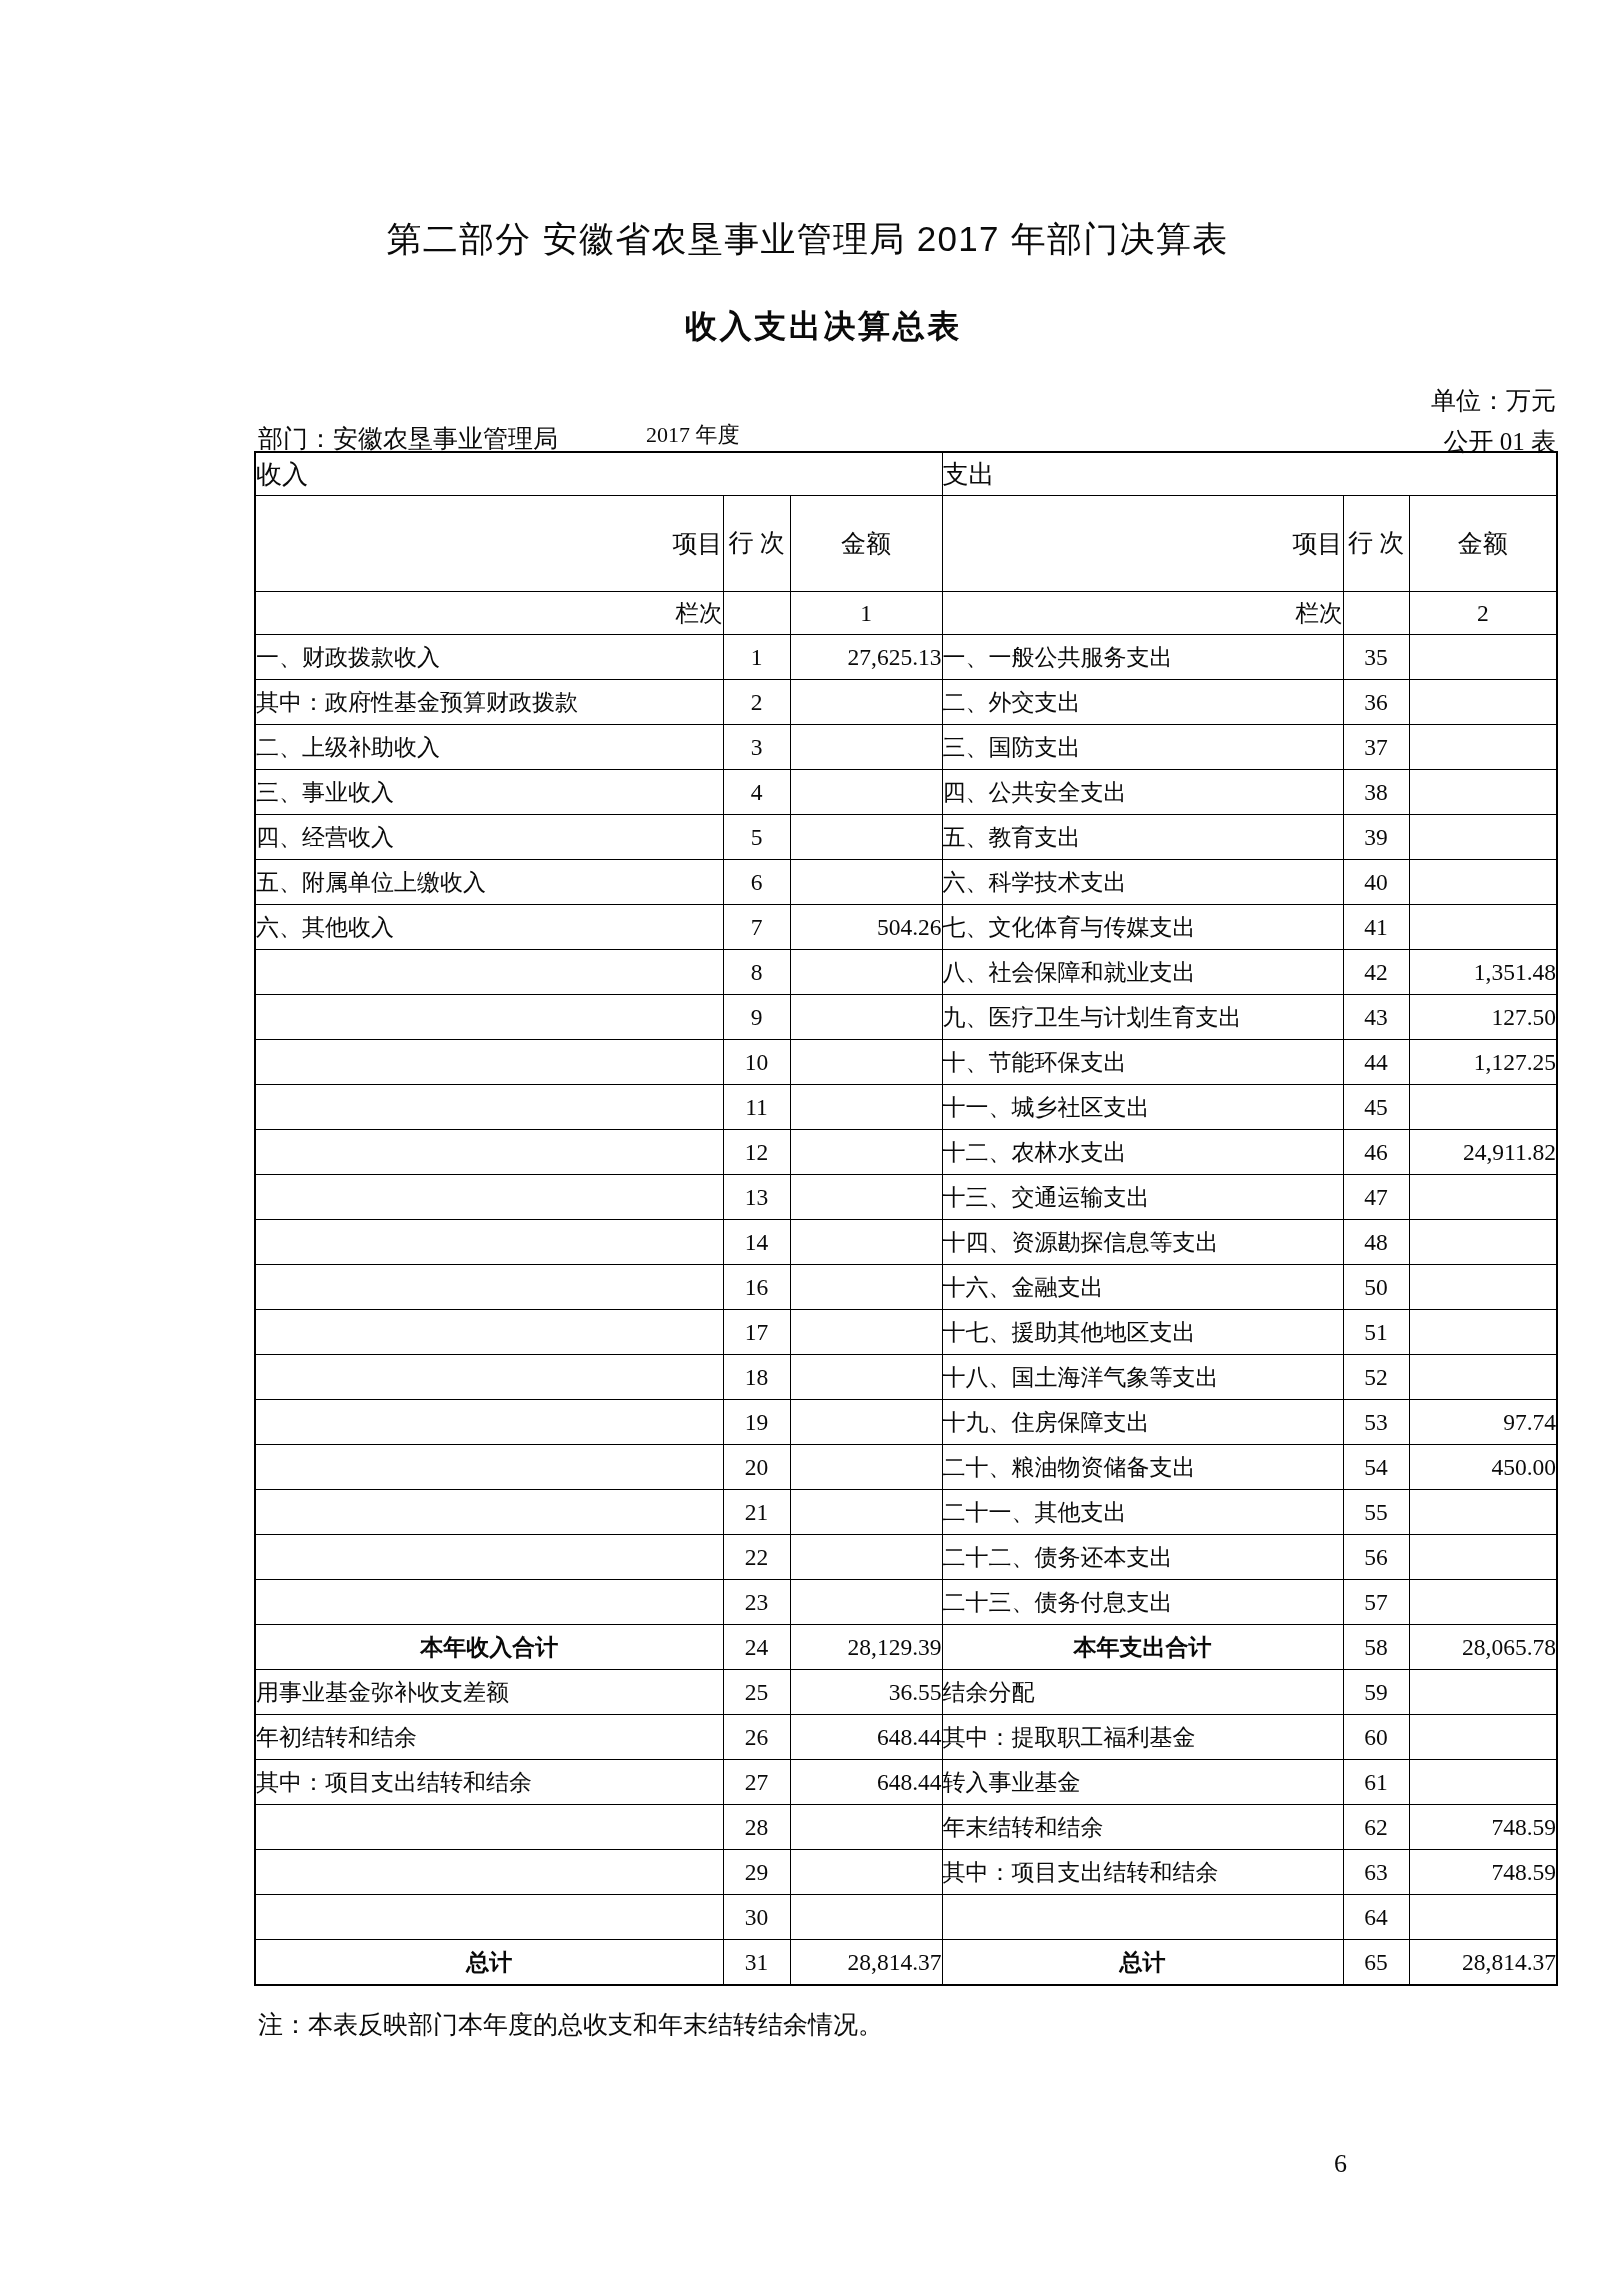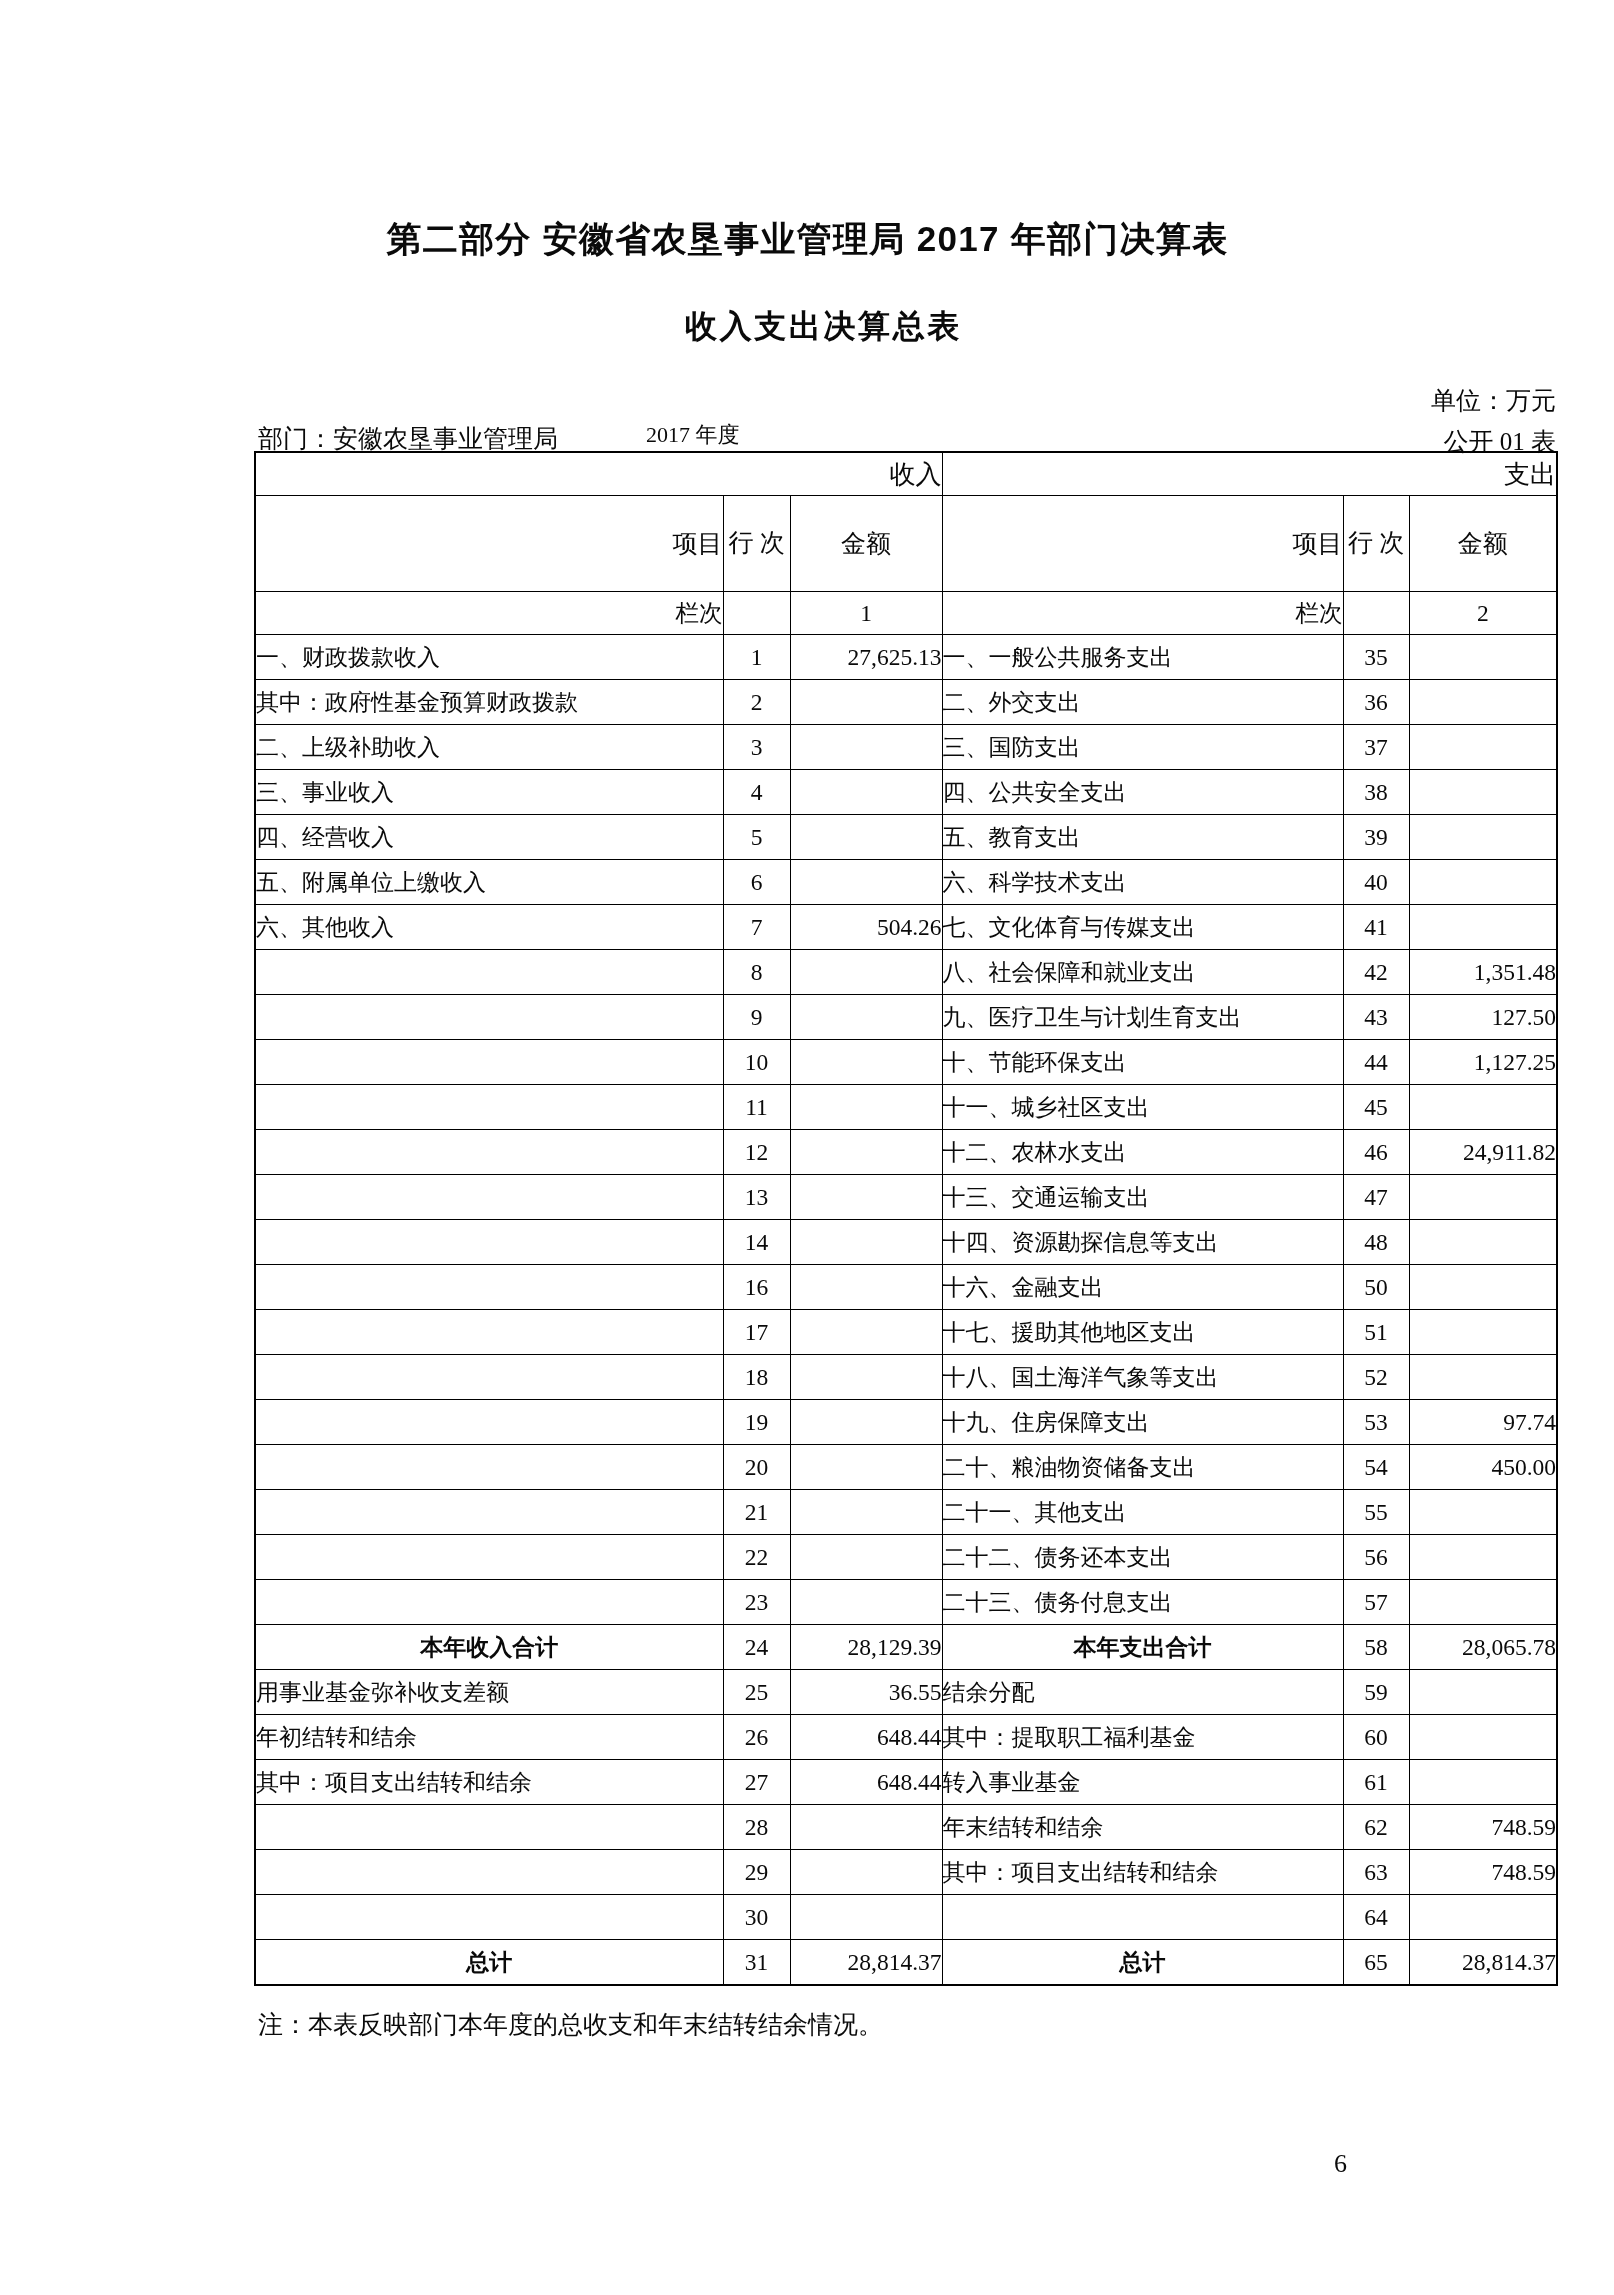--- a/index.html
+++ b/index.html
@@ -6,42 +6,42 @@
   body {
     width:1615px; height:2295px;
     background:#ffffff;
     position:relative;
     font-family:"Liberation Serif", serif;
     color:#0a0a0a;
     -webkit-font-smoothing:none;
   }
   .title {
     position:absolute; top:216px; left:0; width:100%;
-    text-align:center; font-size:35px; font-weight:bold;
+    text-align:center; font-size:35px; font-weight:normal;
     font-family:"Liberation Sans", sans-serif;
     letter-spacing:1.3px; white-space:nowrap;
   }
   .subtitle {
     position:absolute; top:305px; left:16px; width:100%;
     text-align:center; font-size:32px; font-weight:bold;
     font-family:"Liberation Sans", sans-serif;
     letter-spacing:2.6px;
   }
   .meta-dept  { position:absolute; top:422px; left:258px;  font-size:25px;text-align:center; }
   .meta-year  { position:absolute; top:420px; left:646px;  font-size:22px; }
   .meta-unit  { position:absolute; top:384px; right:59px;  font-size:25px; text-align:left; }
   .meta-sheet { position:absolute; top:425px; right:59px;  font-size:25px; text-align:left; }
 
   .table-wrap { position:absolute; top:451px; left:254px; }
   table.acct {
     border-collapse:collapse; table-layout:fixed;
     width:1303px; border:2px solid #000;
   }
   table.acct td { border:1.3px solid #000; padding:0; overflow:hidden; white-space:nowrap; }
-  tr.h-top td   { height:42px;  text-align:right; font-size:26px;margin-top:40px; }
+  tr.h-top td   { height:42px;  text-align:left; font-size:26px;margin-top:40px; }
   tr.h-cols td  { height:95px; font-size:25px; }
   tr.h-lanci td { height:42px;  font-size:23.5px; }
   tbody tr td   { height:44px;  font-size:23px; }
 
   td.item   { text-align:left; padding-left:14.3px; }
   td.i1     { padding-left:56px; }
   td.i2     { padding-left:128px; }
   td.c      { text-align:center; padding-left:0; font-weight:bold; }
   td.ln     { text-align:center; font-size:23.5px; }
   td.amt    { text-align:right; padding-right:13px; font-size:23.5px; }

